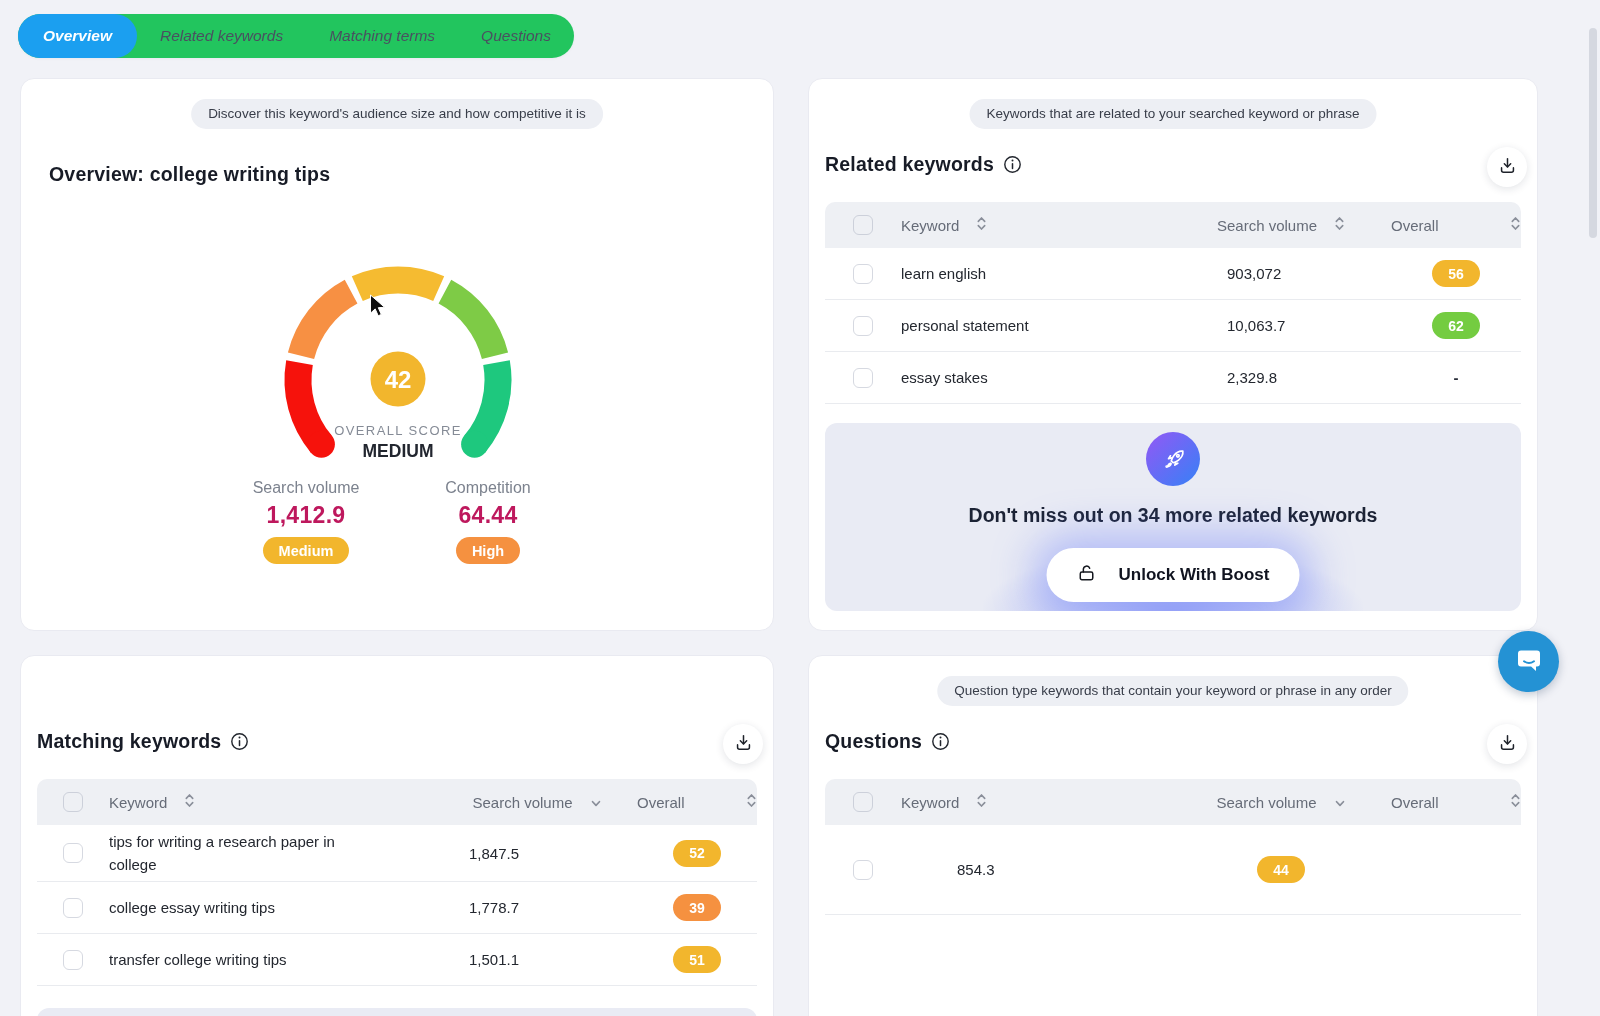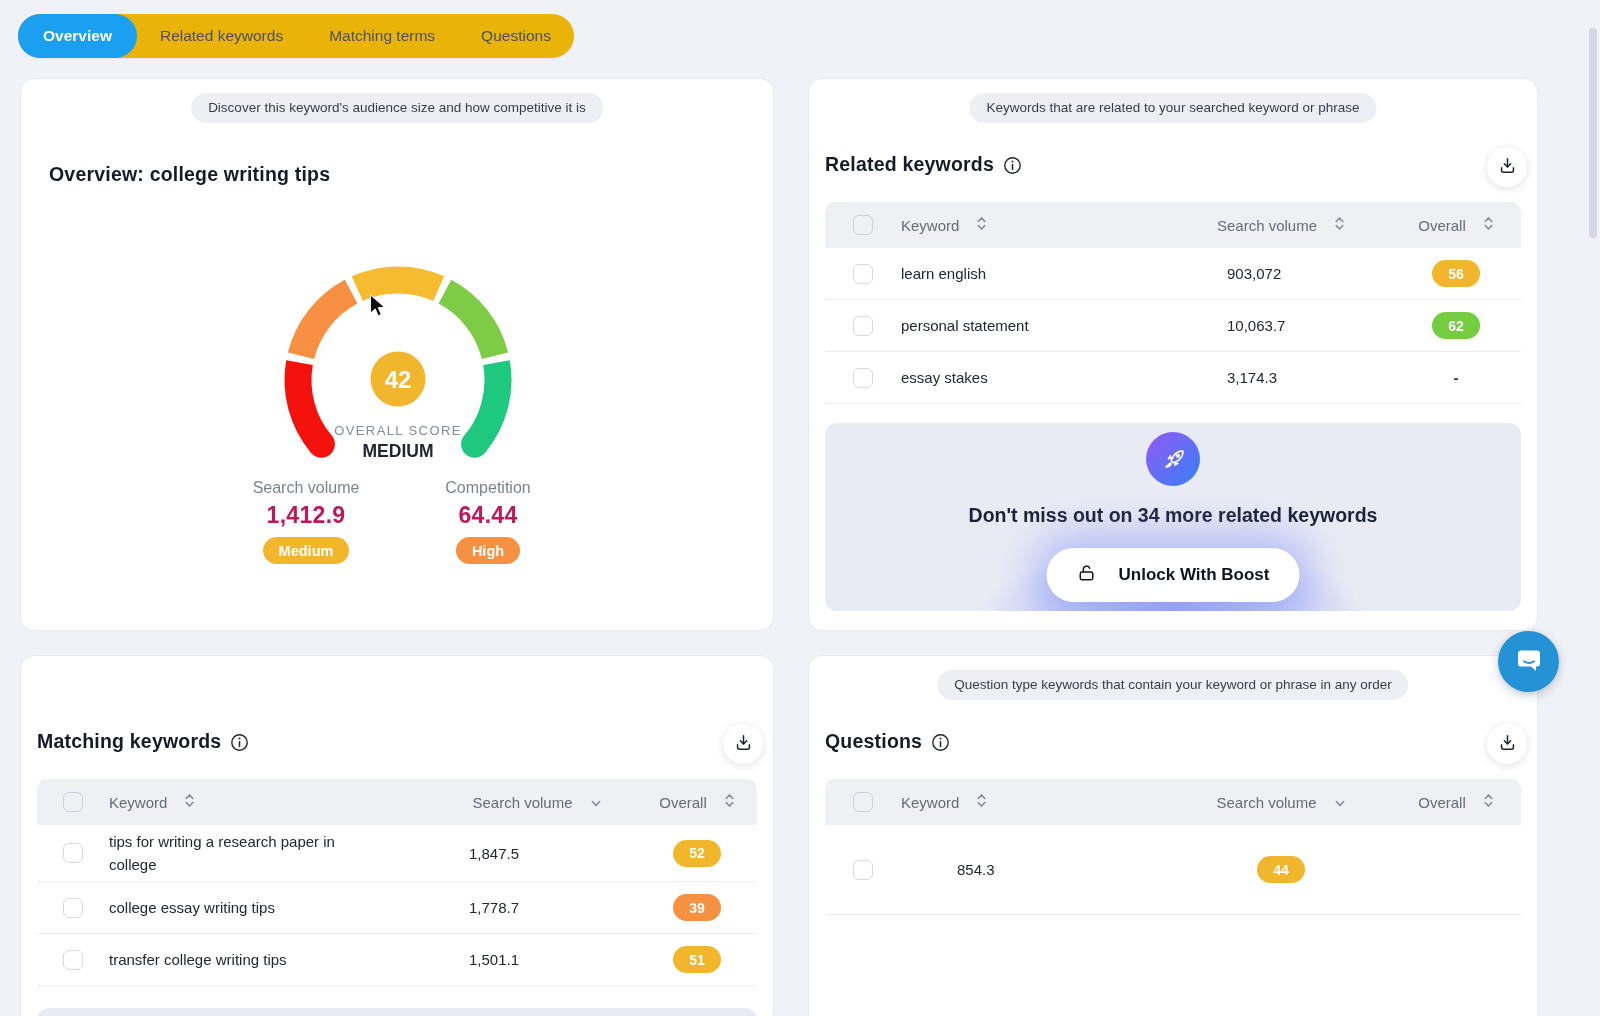--- a/index.html
+++ b/index.html
@@ -2,37 +2,37 @@
 <html><head>
 <meta charset="utf-8">
 <style>
   * { box-sizing: border-box; margin: 0; padding: 0; }
   html,body { width:1600px; height:1016px; }
   body { font-family: "Liberation Sans", "DejaVu Sans", sans-serif; background:#f1f2f7; }
   .page { position:relative; width:1600px; height:1016px; background:#f1f2f7; overflow:hidden; }
 
   
   .tabbar { position:absolute; left:18px; top:14px; height:44px; display:inline-flex; align-items:center;
-            background:#eab308; border-radius:24px; box-shadow:0 1px 3px rgba(25,30,60,.04); }
+            background:#22c55e; border-radius:24px; box-shadow:0 1px 3px rgba(25,30,60,.04);font-style:italic; }
   .tab { height:44px; display:flex; align-items:center; padding:0 23px; font-size:15.5px; color:#4a5060;
          font-weight:500; cursor:pointer; white-space:nowrap; }
   .tab.active { background:#1b9ff0; color:#fff; border-radius:24px; font-weight:600; padding:0 25px; }
 
   
   .panel { position:absolute; background:#fff; border:1px solid #e9eaf1; border-radius:14px; }
   #panel-overview  { left:20px;  top:78px;  width:754px; height:553px; }
   #panel-related   { left:808px; top:78px;  width:730px; height:553px; }
   #panel-matching  { left:20px;  top:655px; width:754px; height:400px; }
   #panel-questions { left:808px; top:655px; width:730px; height:400px; }
 
-  .hint-pill { position:absolute; top:14px; left:50%; transform:translateX(-50%);
+  .hint-pill { position:absolute; top:20px; left:50%; transform:translateX(-50%);
                background:#edeff4; color:#383d49; font-size:13.5px; line-height:30px; height:30px;
                padding:0 17px; border-radius:16px; white-space:nowrap; }
 
-  .panel-title-row { position:absolute; left:16px; top:74px; display:flex; align-items:center; gap:9px; }
+  .panel-title-row { position:absolute; left:16px; top:74px; display:flex; align-items:flex-start; gap:9px; }
   #panel-overview .panel-title-row { left:28px; top:84px; }
   .panel-title { font-size:19.5px; font-weight:700; color:#171b26; letter-spacing:.2px; }
   .info-icon { display:inline-flex; margin-top:2px; cursor:pointer; }
 
   .dl-btn { position:absolute; right:10px; top:68px; width:40px; height:40px; border-radius:50%;
             background:#fff; box-shadow:0 2px 8px rgba(25,30,60,.12); display:flex; align-items:center;
             justify-content:center; cursor:pointer; }
 
   
   .kw-table { position:absolute; left:16px; right:16px; top:123px; }
@@ -40,21 +40,21 @@
             color:#666c78; font-size:15px; }
   .t-row  { display:grid; align-items:center; min-height:52px; border-bottom:1px solid #e9ebef;
             font-size:15px; color:#23272f; background:#fff; }
   .grid-r { grid-template-columns:76px 1fr 220px 130px; }   
   .grid-m { grid-template-columns:72px 1fr 200px 120px; }   
   .cell-check { display:flex; justify-content:center; }
   .checkbox { width:20px; height:20px; border:1.5px solid #d6d9e1; border-radius:6px; background:#fff; cursor:pointer; }
   .t-head .checkbox { border-color:#ccd0da; background:#eef0f4; }
   .cell-head { display:flex; align-items:center; gap:17px; cursor:pointer; }
   .cell-head.vol { justify-content:center; }
-  .cell-head.ovr { justify-content:center; }
+  .cell-head.ovr { justify-content:space-between; }
   .cell-kw { padding-right:12px; line-height:1.55; }
   .cell-vol { padding-left:56px; }
   .grid-m .cell-vol { padding-left:32px; }
   .cell-ovr { display:flex; justify-content:center; }
   .score-badge { min-width:48px; height:27px; border-radius:14px; color:#fff; font-weight:700; font-size:14px;
                  display:flex; align-items:center; justify-content:center; padding:0 12px; }
   .dash { color:#2a2f3a; font-weight:600; }
   .wrap-260 { max-width:262px; }
   .wrap-290 { max-width:292px; }
   .row-tall { min-height:57px; }
@@ -209,21 +209,21 @@
         <div class="cell-vol">10,063.7</div>
         <div class="cell-ovr">
             <span class="score-badge" style="background-color: rgb(116, 204, 65);">62</span>
           </div>
       </div>
       <div class="t-row grid-r">
         <div class="cell-check">
             <span class="checkbox"></span>
           </div>
         <div class="cell-kw">essay stakes</div>
-        <div class="cell-vol">3,174.3</div>
+        <div class="cell-vol">2,329.8</div>
         <div class="cell-ovr">
             <span class="dash">-</span>
           </div>
       </div>
     </div>
 
     <div class="boost-box">
       <div class="boost-glow"></div>
       <div class="boost-rocket">
         <svg width="27" height="27" viewBox="0 0 24 24" fill="none" stroke="#ffffff" stroke-width="1.5" stroke-linecap="round" stroke-linejoin="round">

